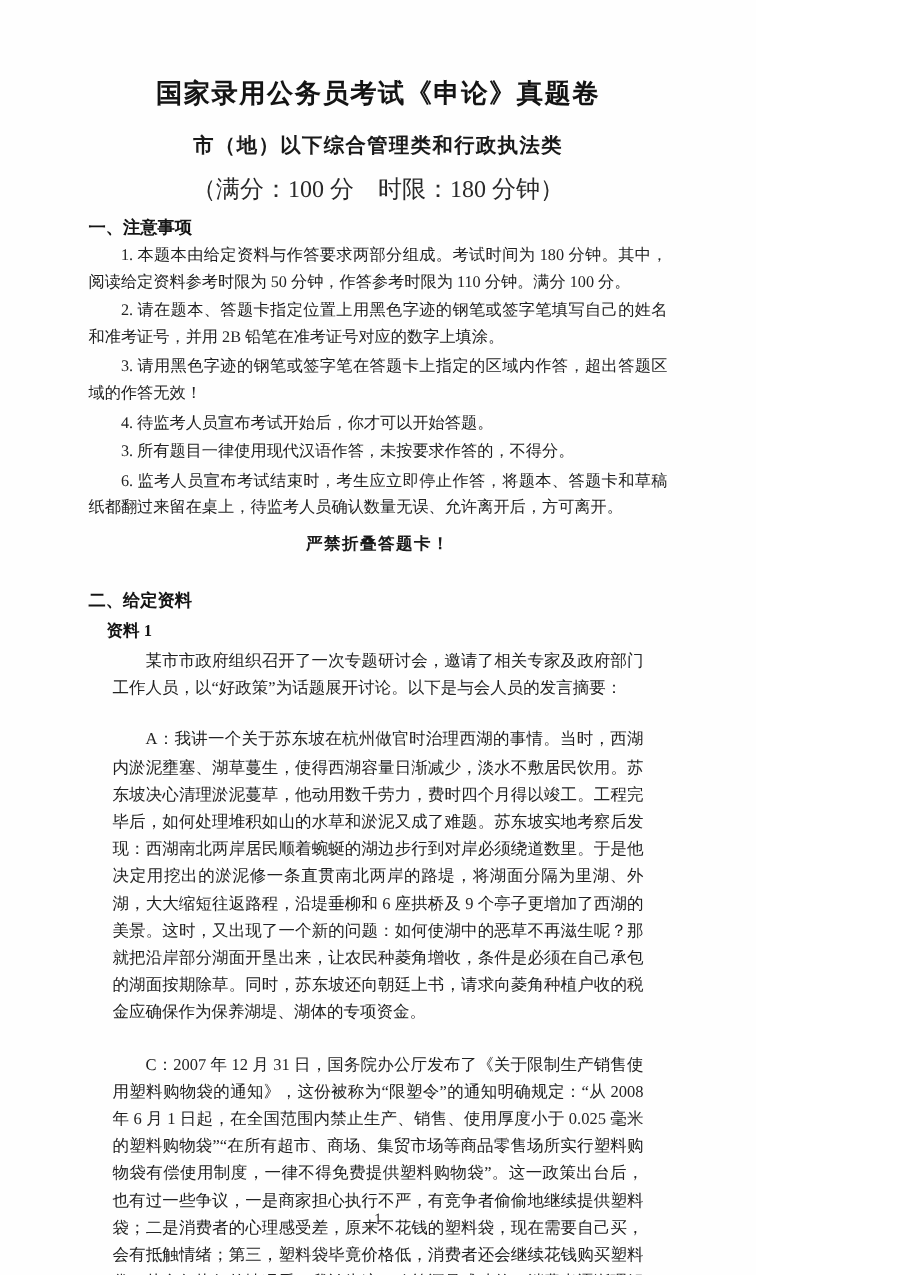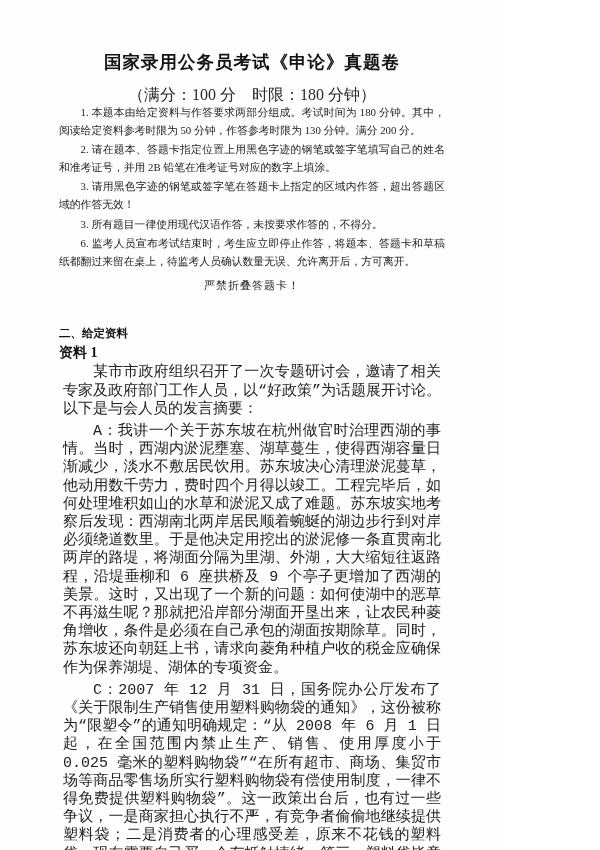--- a/index.html
+++ b/index.html
@@ -58,45 +58,44 @@
     font-size: 10.8px;
     line-height: 17.6px;
     text-indent: 2em;
     text-align: justify;
     margin: 2px 0 0 0;
     color: #222222;
   }
   .fold-warning {
     text-align: center;
     font-size: 11px;
-    font-weight: 400;
+    font-weight: 700;
     letter-spacing: 1px;
     color: #1a1a1a;
     margin: 7px 0 0 0;
     line-height: 16px;
   }
   .materials-heading {
-    margin-top: 32px;
+    margin-top: 22px;
   }
   .material-label {
-    font-size: 14px;
+    font-size: 11px;
     font-weight: 700;
     color: #141414;
-    margin: 4px 0 0 0;
+    margin: 4px 0 0 12px;
     line-height: 16px;
     font-family: Liberation Serif, serif;
   }
   .material-paragraph {
-    font-size: 15px;
+    font-size: 11px;
     line-height: 18.2px;
     text-indent: 2em;
     text-align: justify;
-    margin: 4px;
+    margin: 16px;
     color: #222222;
-    font-family: Liberation Mono, monospace;
   }
   .material-paragraph.first {
     margin-top: 3px;
   }
   .page-number {
     position: absolute;
     left: 0;
     right: 0;
     top: 808px;
     text-align: center;
@@ -104,27 +103,30 @@
     color: #333333;
   }
 </style>
 </head>
 <body>
 
 <div class="page">
 
   <h1 class="doc-title">国家录用公务员考试《申论》真题卷</h1>
 
+  <h2 class="doc-subtitle">市（地）以下综合管理类和行政执法类</h2>
 
   <div class="score-line">（满分：100 分　时限：180 分钟）</div>
 
+  <div class="section-heading">一、注意事项</div>
 
-  <p class="notice-item">1. 本题本由给定资料与作答要求两部分组成。考试时间为 180 分钟。其中，阅读给定资料参考时限为 50 分钟，作答参考时限为 130 分钟。满分 200 分。</p>
+  <p class="notice-item">1. 本题本由给定资料与作答要求两部分组成。考试时间为 180 分钟。其中，阅读给定资料参考时限为 50 分钟，作答参考时限为 110 分钟。满分 100 分。</p>
   <p class="notice-item">2. 请在题本、答题卡指定位置上用黑色字迹的钢笔或签字笔填写自己的姓名和准考证号，并用 2B 铅笔在准考证号对应的数字上填涂。</p>
   <p class="notice-item">3. 请用黑色字迹的钢笔或签字笔在答题卡上指定的区域内作答，超出答题区域的作答无效！</p>
+  <p class="notice-item">4. 待监考人员宣布考试开始后，你才可以开始答题。</p>
   <p class="notice-item">3. 所有题目一律使用现代汉语作答，未按要求作答的，不得分。</p>
   <p class="notice-item">6. 监考人员宣布考试结束时，考生应立即停止作答，将题本、答题卡和草稿纸都翻过来留在桌上，待监考人员确认数量无误、允许离开后，方可离开。</p>
 
   <div class="fold-warning">严禁折叠答题卡！</div>
 
   <div class="section-heading materials-heading">二、给定资料</div>
 
   <div class="material-label">资料 1</div>
 
   <p class="material-paragraph first">某市市政府组织召开了一次专题研讨会，邀请了相关专家及政府部门工作人员，以“好政策”为话题展开讨论。以下是与会人员的发言摘要：</p>

